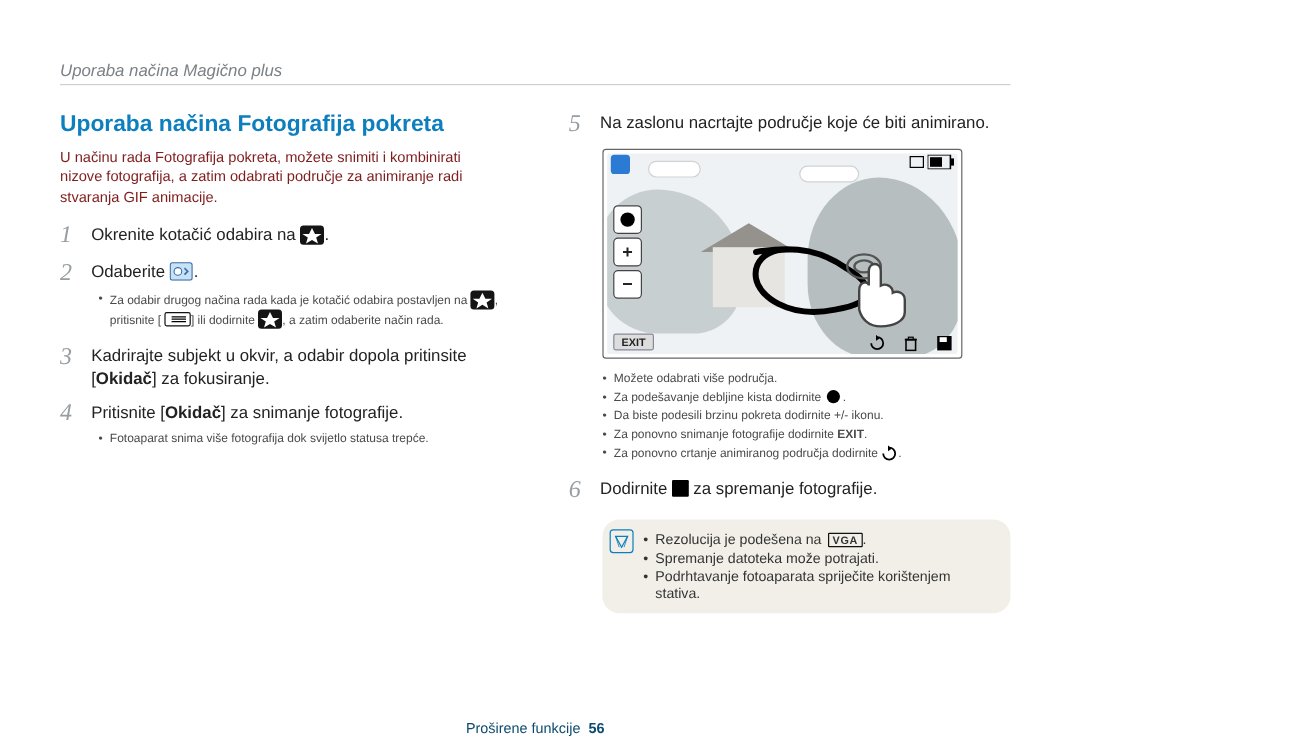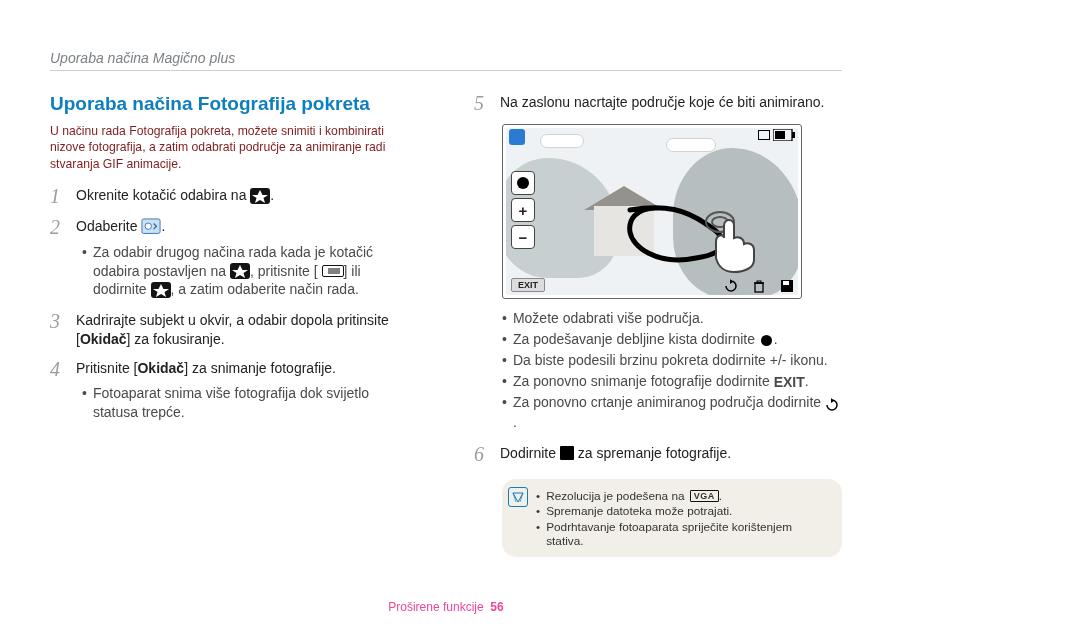--- a/index.html
+++ b/index.html
@@ -29,21 +29,21 @@
   }
   .step-num {
     font-style: italic; font-family: Georgia, "Times New Roman", serif;
     color: #979ea3; font-size: 20px; line-height: 1.05; min-width: 18px;
   }
   .step-body { flex: 1; font-size: 14px; color: #222; line-height: 1.35; }
   .step-body b { font-weight: 700; }
 
   .sub-bullets { list-style: none; margin-top: 6px; margin-left: 6px; }
   .sub-bullets li {
-    font-size: 14px; color: #4a4a4a; line-height: 1.35; margin: 2px 0;
+    font-size: 10px; color: #4a4a4a; line-height: 1.35; margin: 2px 0;
     display: flex; gap: 6px;
   }
   .sub-bullets li::before { content: "•"; color: #4a4a4a; }
   .sub-bullets-right li b { font-weight: 700; }
 
   .right-step .step-body { font-size: 14px; }
 
   
   .illustration {
     width: 300px; height: 175px; border: 1.5px solid #666; border-radius: 3px;
@@ -104,21 +104,21 @@
   .note-icon svg { width: 14px; height: 14px; }
   .note-list { list-style:none; }
   .note-list li { font-size: 11.8px; color:#333; display:flex; gap:6px; margin: 1.5px 0; }
   .note-list li::before { content:"•"; }
   .vga-badge {
     display:inline-block; font-size:9px; font-weight:700; letter-spacing:0.5px;
     border:1.2px solid #111; padding: 0 3px; border-radius:1px; vertical-align:middle;
     margin-left: 2px;
   }
 
-  .footer { position:absolute; left:0; right:0; bottom:16px; text-align:center; font-size:12px; color:#ec4899; }
+  .footer { position:absolute; left:0; right:0; bottom:16px; text-align:center; font-size:12px; color:#0c4a6e; }
   .footer b { font-weight:700; }
 
   
   .inline-icon {
     display:inline-block; vertical-align:middle; width:18px; height:16px; position:relative;
     top:-1px;
   }
   .inline-icon.badge {
     background:#141414; border-radius:3px; width:20px; height:16px;
   }

